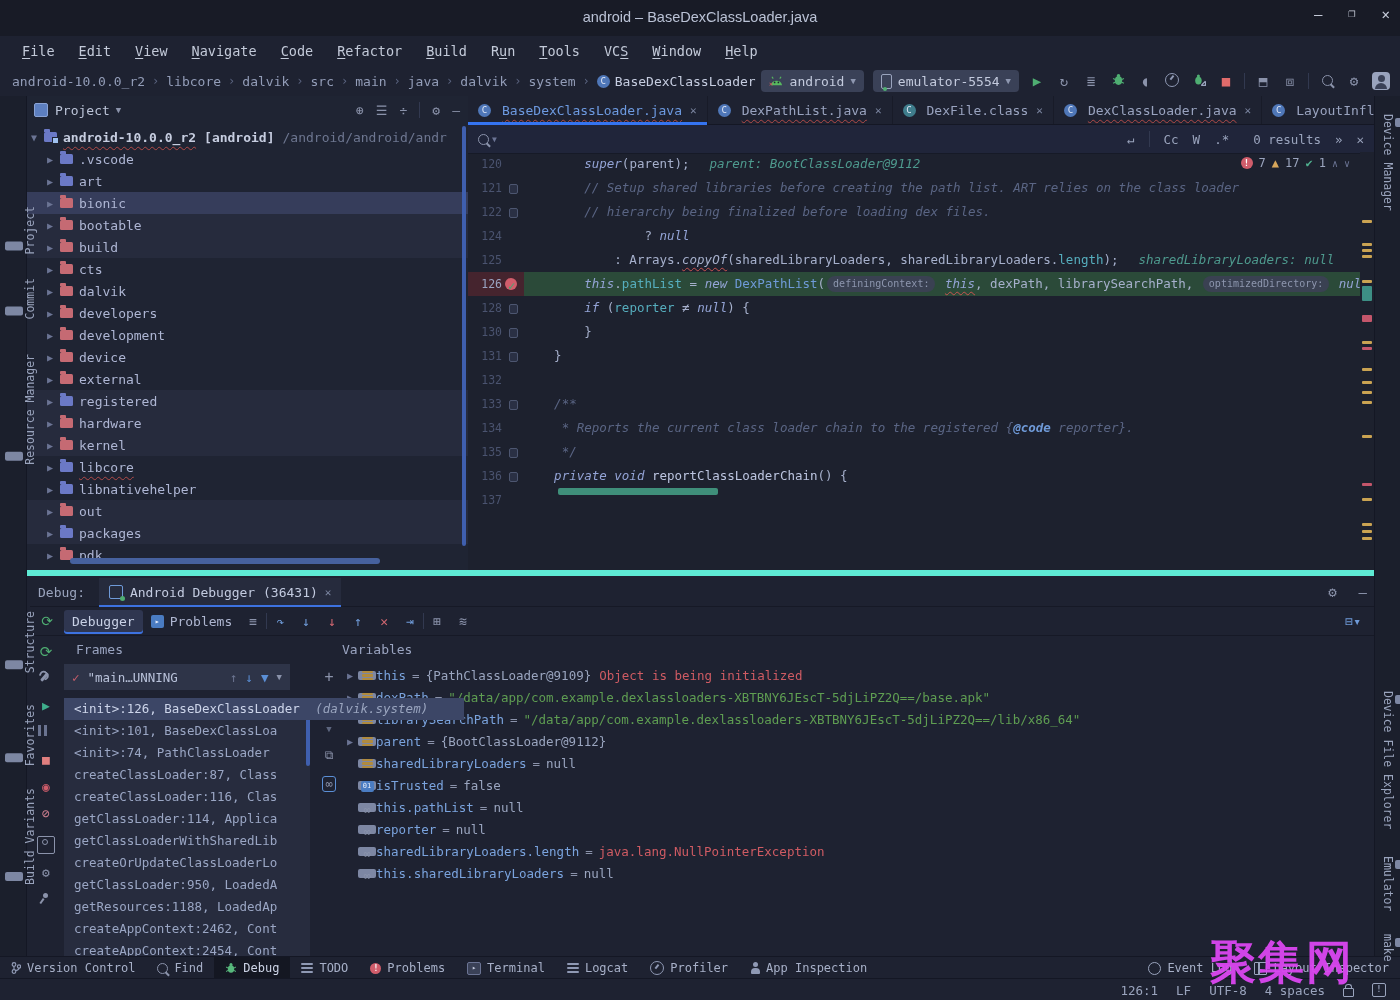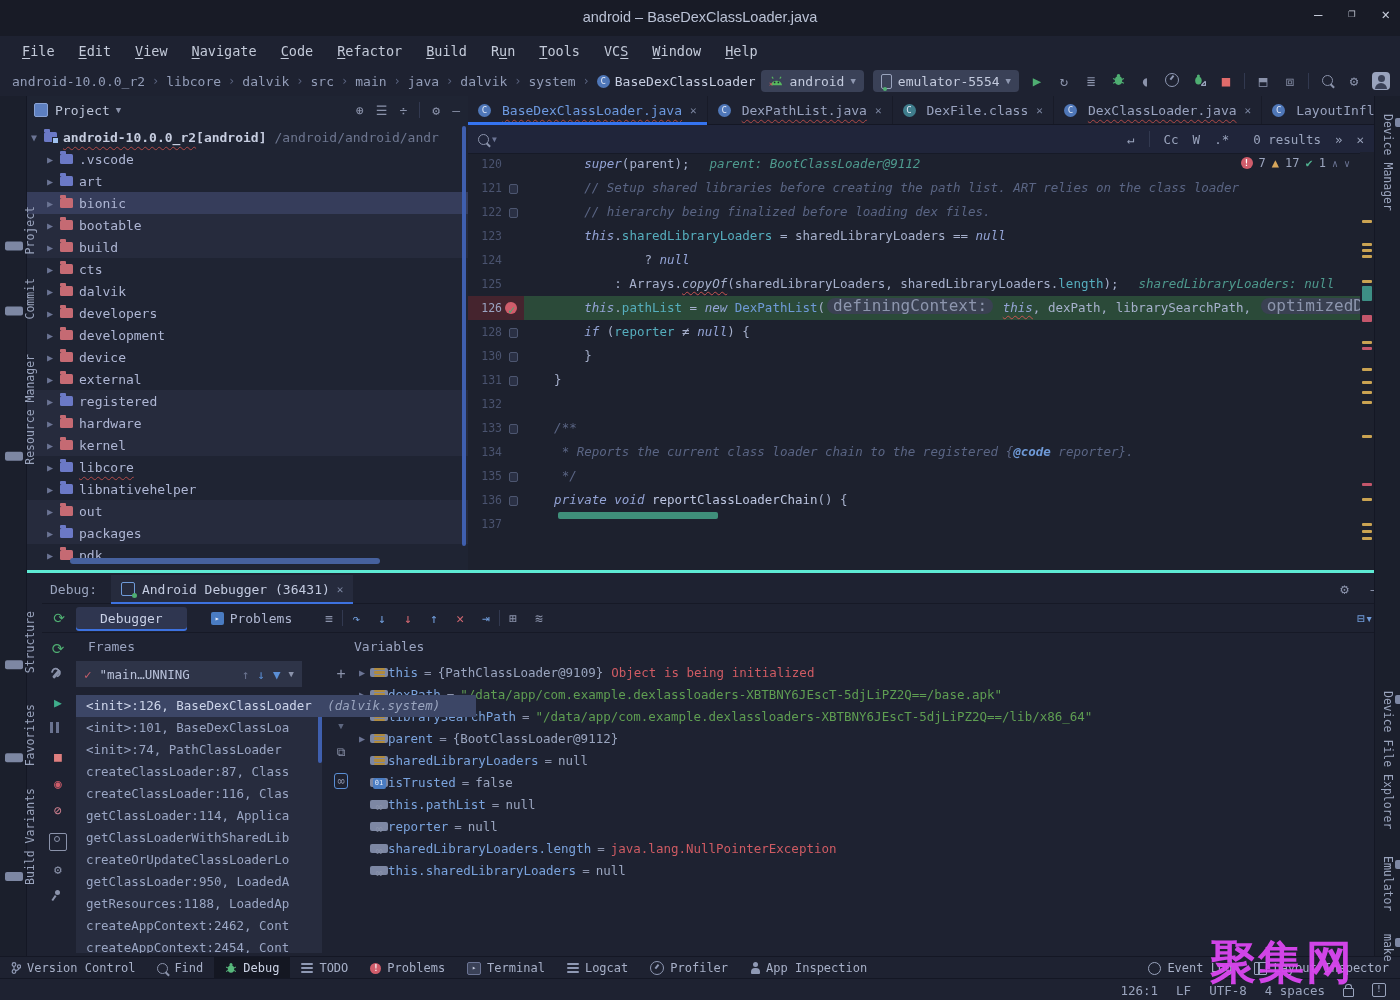--- a/index.html
+++ b/index.html
@@ -86,42 +86,42 @@
   .crow.bp .gut,.crow.bp .foldc{background:#45242e;color:#9aa4c2;}
   .foldmark{position:absolute;left:7px;top:8px;width:7px;height:8px;border:1px solid #4d5670;border-radius:2px;background:#2a3044;}
   .bpdot{position:absolute;left:3px;top:6px;width:12px;height:12px;border-radius:50%;background:#d05d6b;}
   .bpcheck{position:absolute;left:6px;top:2px;color:#3fae72;font-size:12px;font-weight:bold;}
   .ct{white-space:pre;}
   .tk-p{color:#a6b0cc}.tk-k{color:#94a4d6;font-style:italic}
   .tk-f{color:#56aebe}.tk-c{color:#5a6584;font-style:italic}
   .tk-cl{color:#6f9ad8}.tk-m{color:#a6b0cc;font-style:italic}
   .tk-fn{color:#bcc5e0}.tk-d{color:#6f9ad8;font-weight:bold;font-style:italic}
   .tk-hint{color:#4e9a8e;font-style:italic;margin-left:20px;}
-  .pchip{display:inline-block;background:#3a4152;color:#8d96ae;border-radius:8px;padding:0 6px;font-size:16px;line-height:16px;vertical-align:1px;margin:0 2px;}
+  .pchip{display:inline-block;background:#3a4152;color:#8d96ae;border-radius:8px;padding:0 6px;font-size:10px;line-height:16px;vertical-align:1px;margin:0 2px;}
   .wavy{text-decoration:underline wavy #c75450;text-decoration-thickness:1px;text-underline-offset:3px;}
   .l137bar{position:absolute;left:90px;top:0;width:160px;height:7px;background:#3f8f7a;border-radius:2px;}
   .emarks{position:absolute;right:0;top:56px;width:14px;bottom:0;background:#1d212e;}
   .em{position:absolute;left:2px;width:10px;height:3px;border-radius:1px;}
   .em.y{background:#caa352}.em.r{background:#c4566b}.em.t{background:#3d8f85}
   .inspect{position:absolute;right:24px;top:60px;display:flex;align-items:center;gap:6px;font-size:12px;color:#9aa4bd;}
   .errdot{display:inline-block;width:12px;height:12px;border-radius:50%;background:#d05d6b;color:#fff;font-size:9px;line-height:12px;text-align:center;font-weight:bold;}
   .warntri{color:#d7a65b;font-size:12px;}
   .okchk{color:#4fae8d;font-size:12px;font-weight:bold;}
 
   
-  .debugpanel{position:absolute;left:16px;top:570px;width:1379px;height:386px;background:#1e2231;border-top:3px solid #5eead4;}
+  .debugpanel{position:absolute;left:4px;top:570px;width:1379px;height:386px;background:#1e2231;border-top:6px solid #5eead4;}
   .dbg-header{position:absolute;left:26px;right:0;top:2px;height:28px;display:flex;align-items:center;font-size:13px;border-bottom:1px solid #161926;}
   .dbg-label{color:#9aa4bd;margin-left:8px;margin-right:14px;}
   .dbg-tab{display:flex;align-items:center;gap:7px;color:#c3cbe0;height:100%;padding:0 10px;position:relative;background:#262b3d;}
   .dbg-tab:after{content:"";position:absolute;left:0;right:0;bottom:-1px;height:2px;background:#3d72e0;}
   .sessico{width:12px;height:12px;border:1.5px solid #6f9ad8;border-radius:2px;position:relative;}
   .sessico:after{content:"";position:absolute;right:-3px;bottom:-3px;width:5px;height:5px;border-radius:50%;background:#4fae72;}
   .dbg-hdr-right{margin-left:auto;display:flex;gap:22px;padding-right:16px;color:#8b93ab;font-size:14px;}
   .dbg-toolbar{position:absolute;left:26px;right:0;top:31px;height:28px;display:flex;align-items:center;border-bottom:1px solid #161926;font-size:13px;}
-  .dtab{display:flex;align-items:center;gap:6px;height:22px;padding:0 24px;color:#aeb6d0;}
+  .dtab{display:flex;align-items:center;gap:6px;height:22px;padding:0 8px;color:#aeb6d0;}
   .dtab.sel{background:#2f3650;border-radius:3px;box-shadow:0 2px 0 #3d72e0;color:#c9d1e6;}
   .consico{width:13px;height:13px;background:#4a7cc2;border-radius:2px;color:#e8eefb;font-size:8px;line-height:13px;text-align:center;}
   .stepico{width:26px;text-align:center;font-size:13px;color:#6f9bd8;}
   .stepico.red{color:#cf6670;}
   .stepico.gray{color:#8b93ab;}
   .dbg-strip{position:absolute;left:26px;top:60px;width:32px;bottom:0;display:flex;flex-direction:column;align-items:center;gap:11px;padding-top:8px;font-size:13px;}
   .dbg-strip .ic{width:16px;height:16px;text-align:center;line-height:16px;}
   .frames-region{position:absolute;left:58px;top:60px;width:252px;bottom:0;}
   .pane-title{font-size:13px;color:#9aa4c0;margin:6px 0 4px 14px;}
   .threadrow{position:absolute;left:2px;top:28px;width:226px;height:26px;background:#2e3448;display:flex;align-items:center;gap:8px;padding:0 8px;box-sizing:border-box;font-size:12.5px;color:#b9c2da;}
@@ -312,21 +312,21 @@
         <span>—</span>
       </span>
     </div>
     <div class="tree" id="tree">
         <div class="trow">
           <span class="tw">▼</span>
           <span class="folder blue">
             <span class="rootbadge"></span>
           </span>
           <span class="tname sq tbold">android-10.0.0_r2</span>
-          <span class="tbold" style="">[android]</span>
+          <span class="tbold" style="margin-left: 8px;">[android]</span>
           <span class="tpath">/android/android/andr</span>
         </div>
         <div class="trow" style="padding-left: 16px;">
           <span class="tw">▶</span>
           <span class="folder blue"></span>
           <span class="tname">.vscode</span>
         </div>
         <div class="trow" style="padding-left: 16px;">
           <span class="tw">▶</span>
           <span class="folder blue"></span>
@@ -487,25 +487,20 @@
             <span class="foldmark"></span>
           </span>
           <span class="ct">        <span class="tk-c">// Setup shared libraries before creating the path list. ART relies on the class loader</span></span>
         </div>
         <div class="crow">
           <span class="gut">122</span>
           <span class="foldc">
             <span class="foldmark"></span>
           </span>
           <span class="ct">        <span class="tk-c">// hierarchy being finalized before loading dex files.</span></span>
-        </div>
-        <div class="crow">
-          <span class="gut">123</span>
-          <span class="foldc"></span>
-          <span class="ct">        <span class="tk-k">this</span><span class="tk-p">.</span><span class="tk-f">sharedLibraryLoaders</span><span class="tk-p"> = sharedLibraryLoaders == </span><span class="tk-k">null</span></span>
         </div>
         <div class="crow">
           <span class="gut">124</span>
           <span class="foldc"></span>
           <span class="ct">                <span class="tk-p">? </span><span class="tk-k">null</span></span>
         </div>
         <div class="crow">
           <span class="gut">125</span>
           <span class="foldc"></span>
           <span class="ct">            <span class="tk-p">: Arrays.</span><span class="tk-m wavy">copyOf</span><span class="tk-p">(sharedLibraryLoaders, sharedLibraryLoaders.</span><span class="tk-f">length</span><span class="tk-p">);</span></span>

